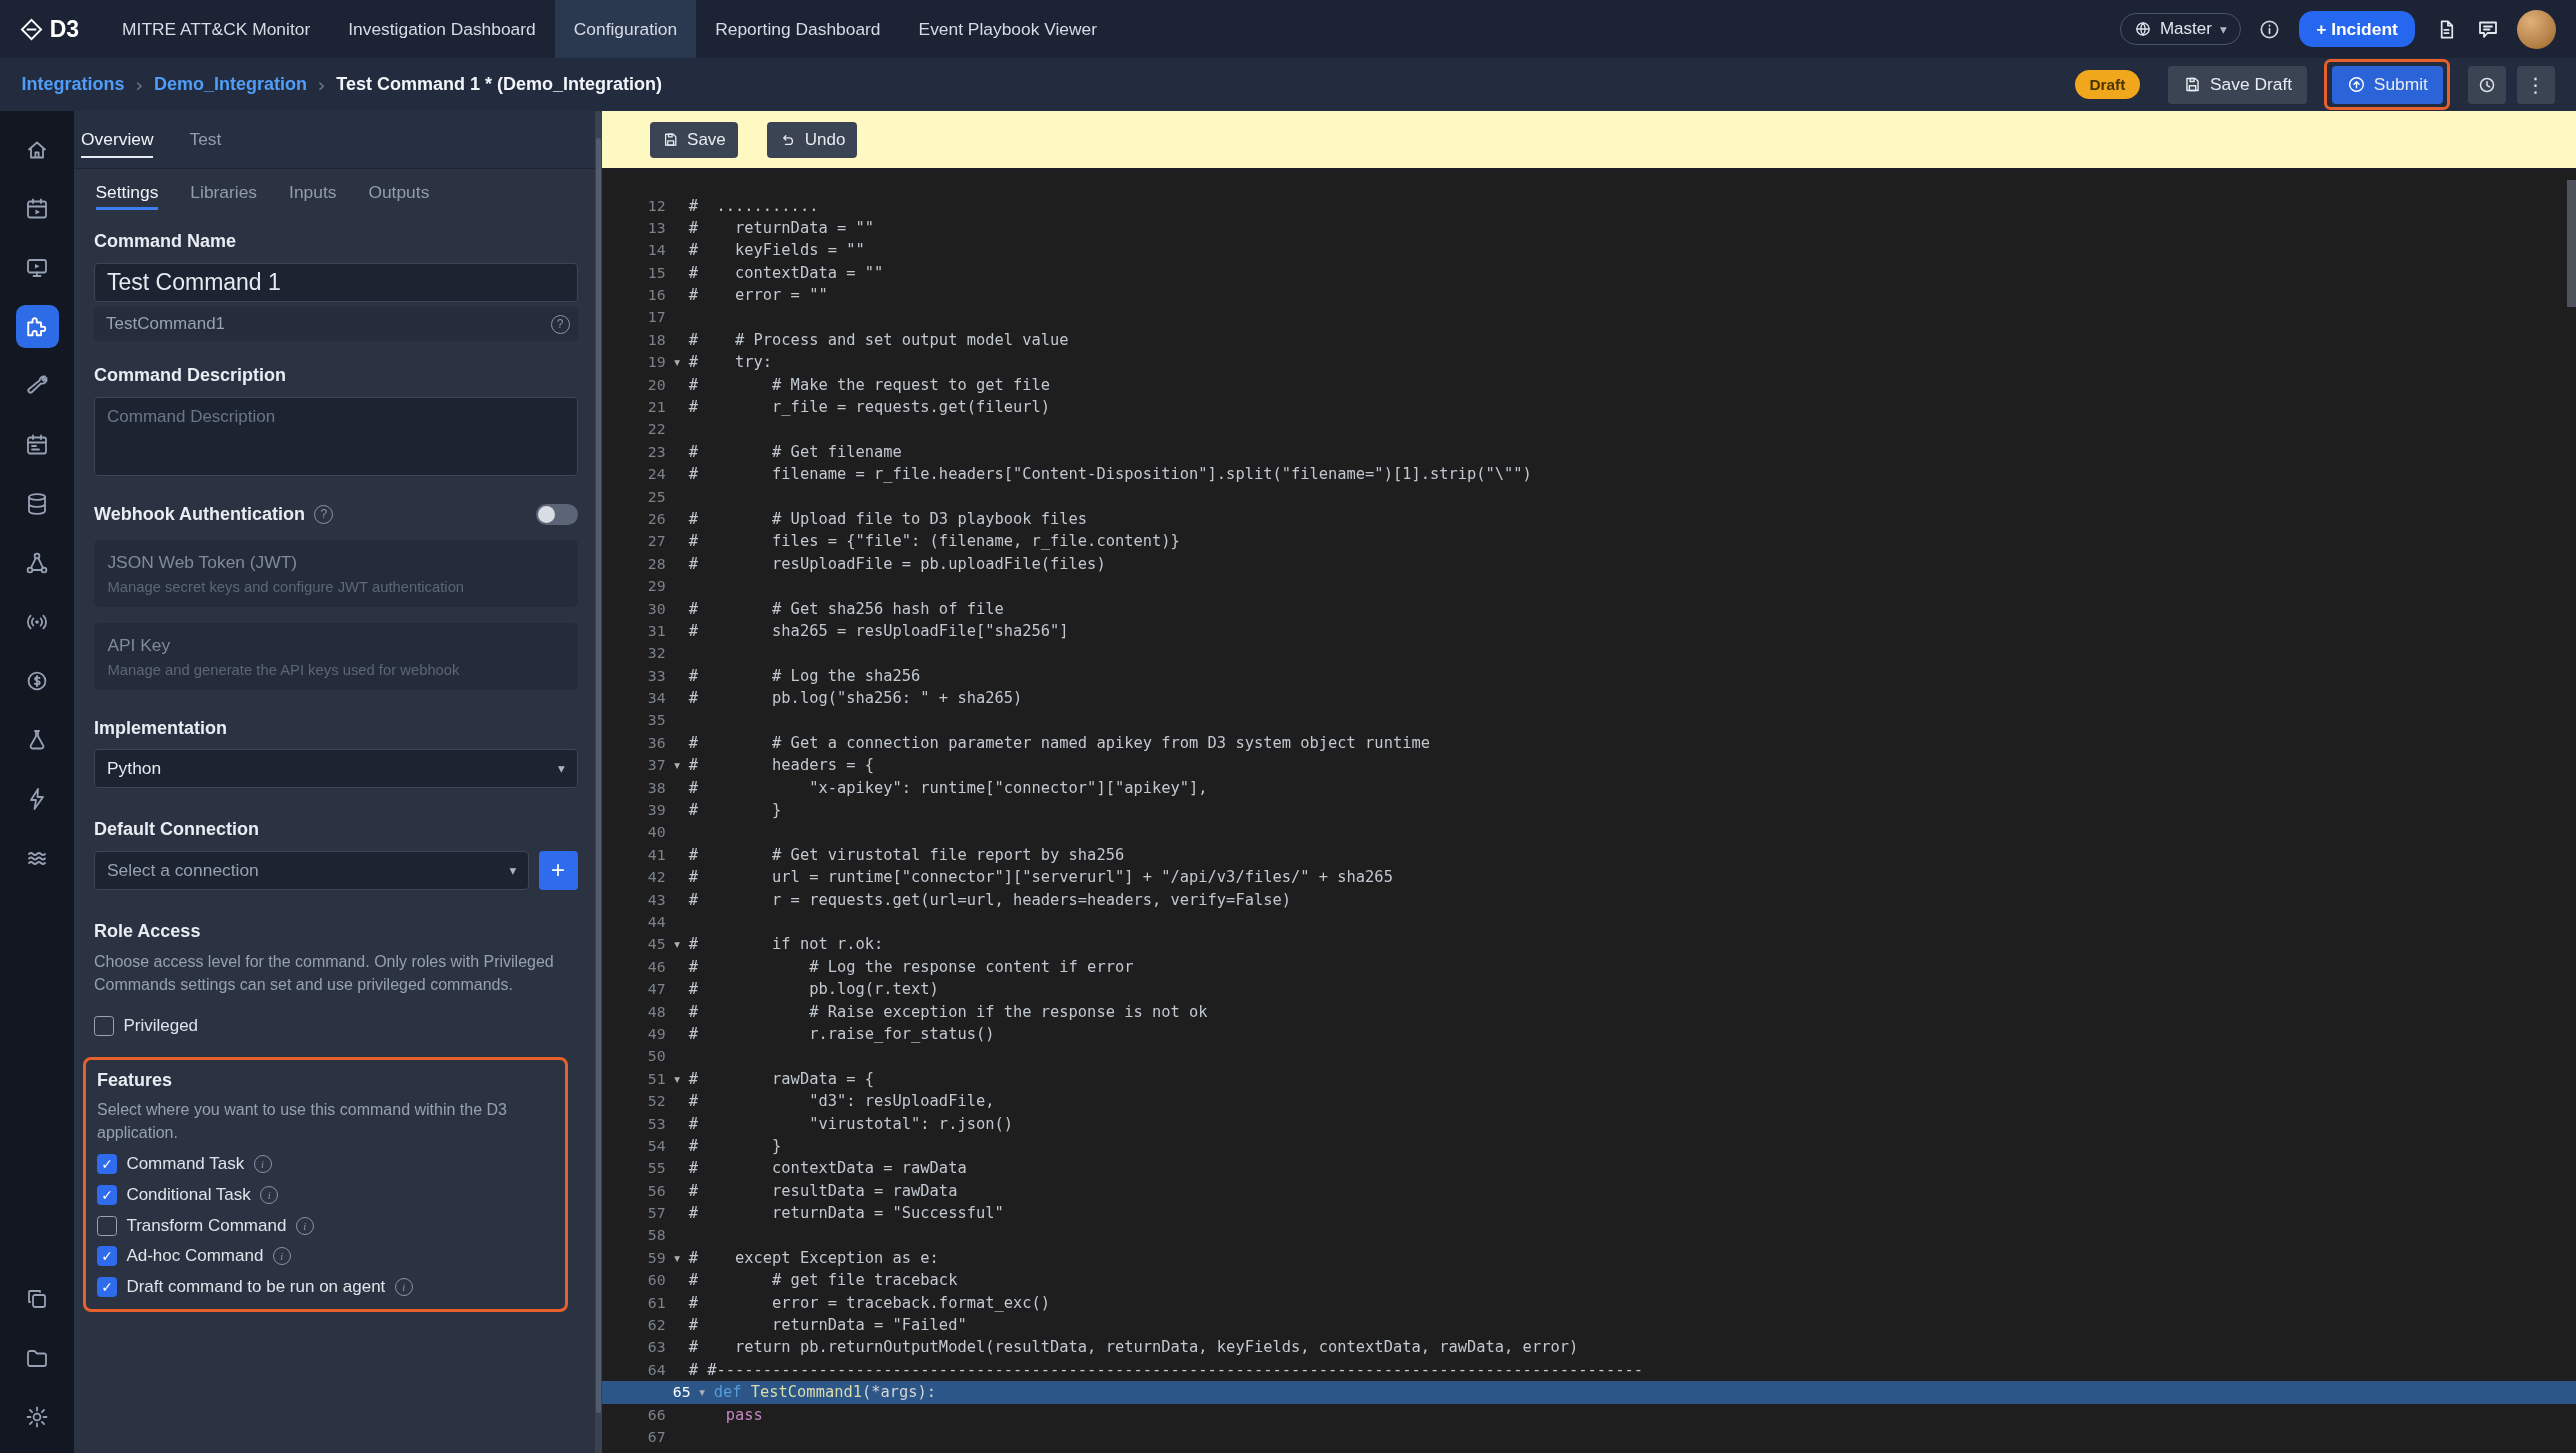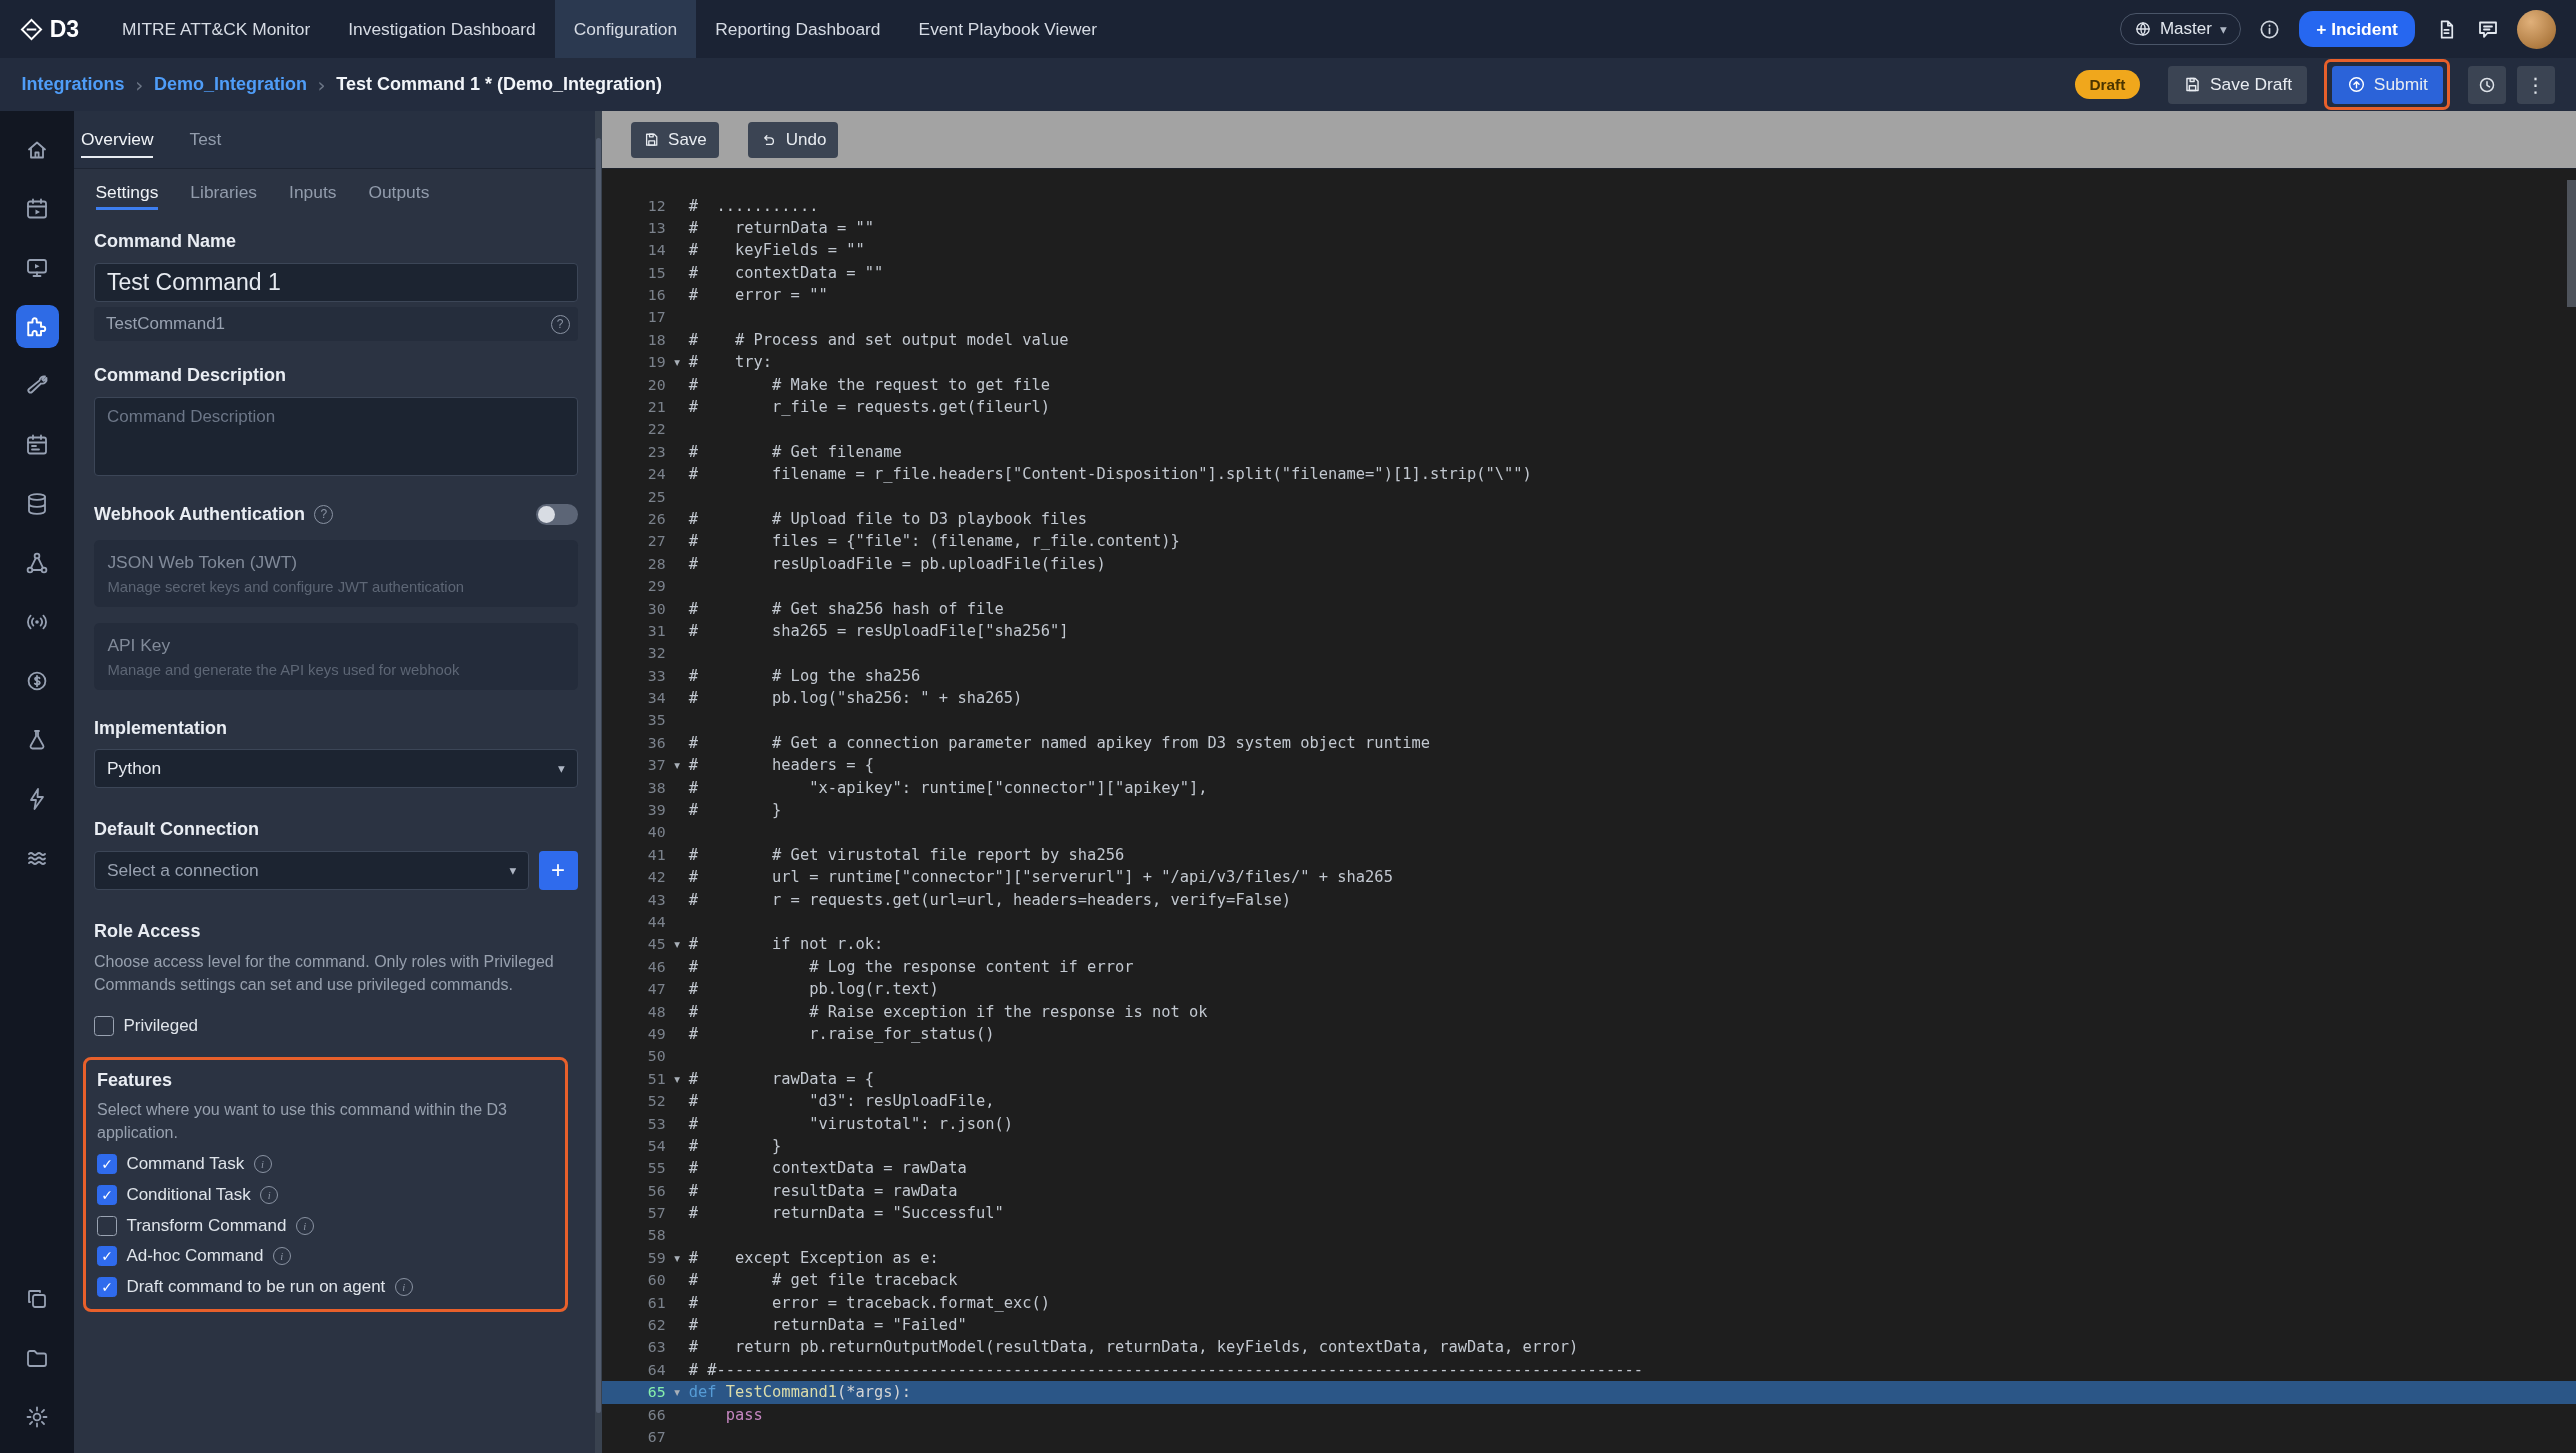--- a/index.html
+++ b/index.html
@@ -76,30 +76,30 @@
   .para { color:#97a0ae; font-size:16px; line-height:23px; }
   .check-row { display:flex; align-items:center; gap:9.4px; font-size:17px; color:#dfe4ea; }
   .checkbox { width:20px; height:20px; border-radius:3.4px; border:1.3px solid #9aa3b2; flex:none; font-family:"DejaVu Sans", sans-serif; font-size:14px; color:transparent; display:flex; align-items:center; justify-content:center; }
   .checkbox.on { background:#2f6bed; border-color:#2f6bed; color:#fff; }
   .info-dot { width:18px; height:18px; border-radius:50%; border:1.3px solid #8a93a3; color:#8a93a3; font-size:10.7px; display:flex; align-items:center; justify-content:center; flex:none; font-style:italic; font-family:"Liberation Serif", serif; }
   .features-wrap { margin:21.5px 9.4px 0 -10.7px; border:3.4px solid #e8602b; border-radius:8px; padding:9.4px 10.7px 12px 10.7px; }
   .features-wrap .check-row { margin-top:10.7px; }
 
   
   .editor-area { flex:1; display:flex; flex-direction:column; min-width:0; min-height:0; }
-  .editor-toolbar { height:58px; background:#a3a3a3; border-bottom:0.7px solid #1c212b; display:flex; align-items:center; padding-left:29px; gap:29.5px; flex:none; }
+  .editor-toolbar { height:58px; background:#fef9c3; border-bottom:0.7px solid #1c212b; display:flex; align-items:center; padding-left:48px; gap:29.5px; flex:none; }
   .tbtn { height:36px; background:#3b4453; border:none; border-radius:4px; color:#e8ecf1; font-size:17px; display:flex; align-items:center; gap:8px; padding:0 12px; font-family:inherit; }
   .editor { flex:1; position:relative; background:#1e1e1e; overflow:hidden; font-family:"DejaVu Sans Mono", monospace; font-size:15.4px; }
   #code-lines { padding-top:25.5px; }
   .crow { display:flex; height:22.4px; line-height:22.4px; white-space:pre; }
   .crow .ln { width:64px; text-align:right; color:#7b828c; flex:none; font-size:14.8px; }
   .crow .fold { width:23px; text-align:center; color:#a9b0b8; font-size:11.4px; flex:none; font-family:"DejaVu Sans", sans-serif; }
   .crow .txt { color:#c2c8d0; }
   .crow.current { background:#2b5687; }
-  .crow.current .ln { color:#86efac; }
+  .crow.current .ln { color:#ffffff;margin-left:25px; }
   .kw { color:#569cd6; } .fn { color:#dcdcaa; } .ctrl { color:#c586c0; } .pl { color:#d4d4d4; }
   .editor-scrollbar { position:absolute; top:0; right:0; bottom:0; width:9.4px; }
   .editor-scrollbar .thumb { position:absolute; top:10.7px; right:0; width:9.4px; height:127px; background:#4e535b; }
 </style>
 </head>
 <body>
 
 <div class="app">
 
   <header class="topnav">

